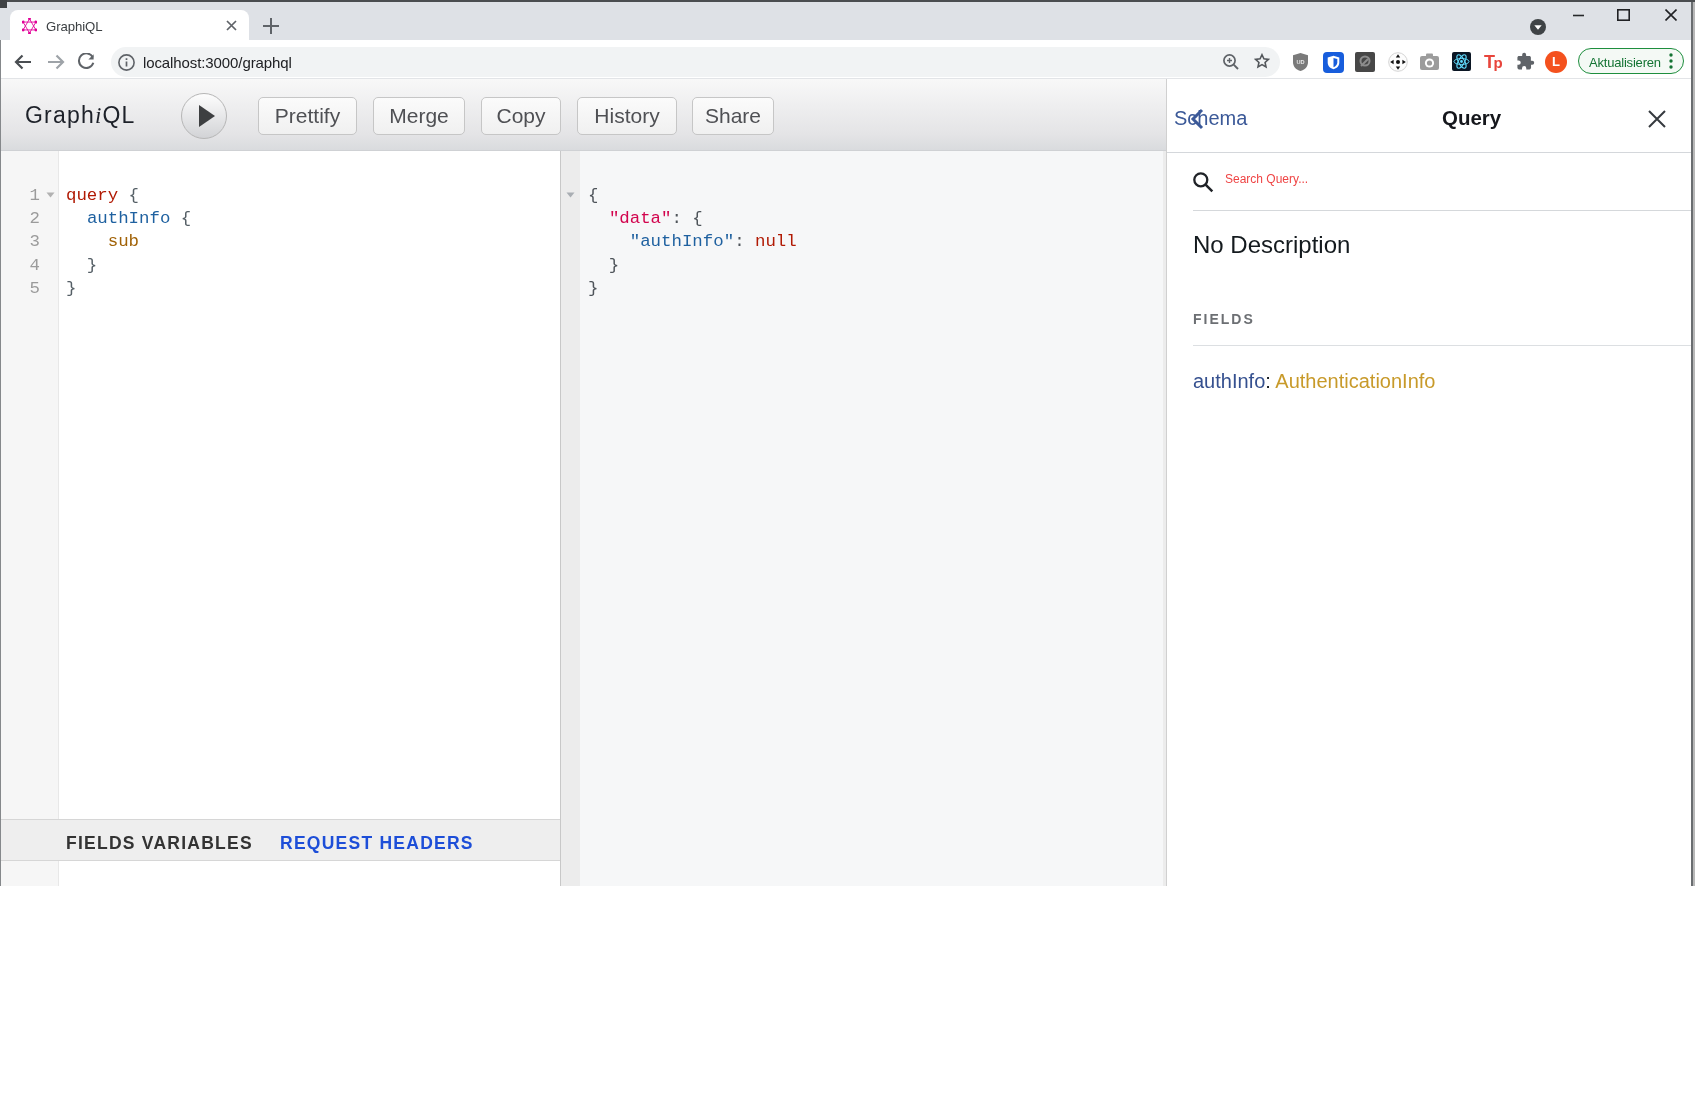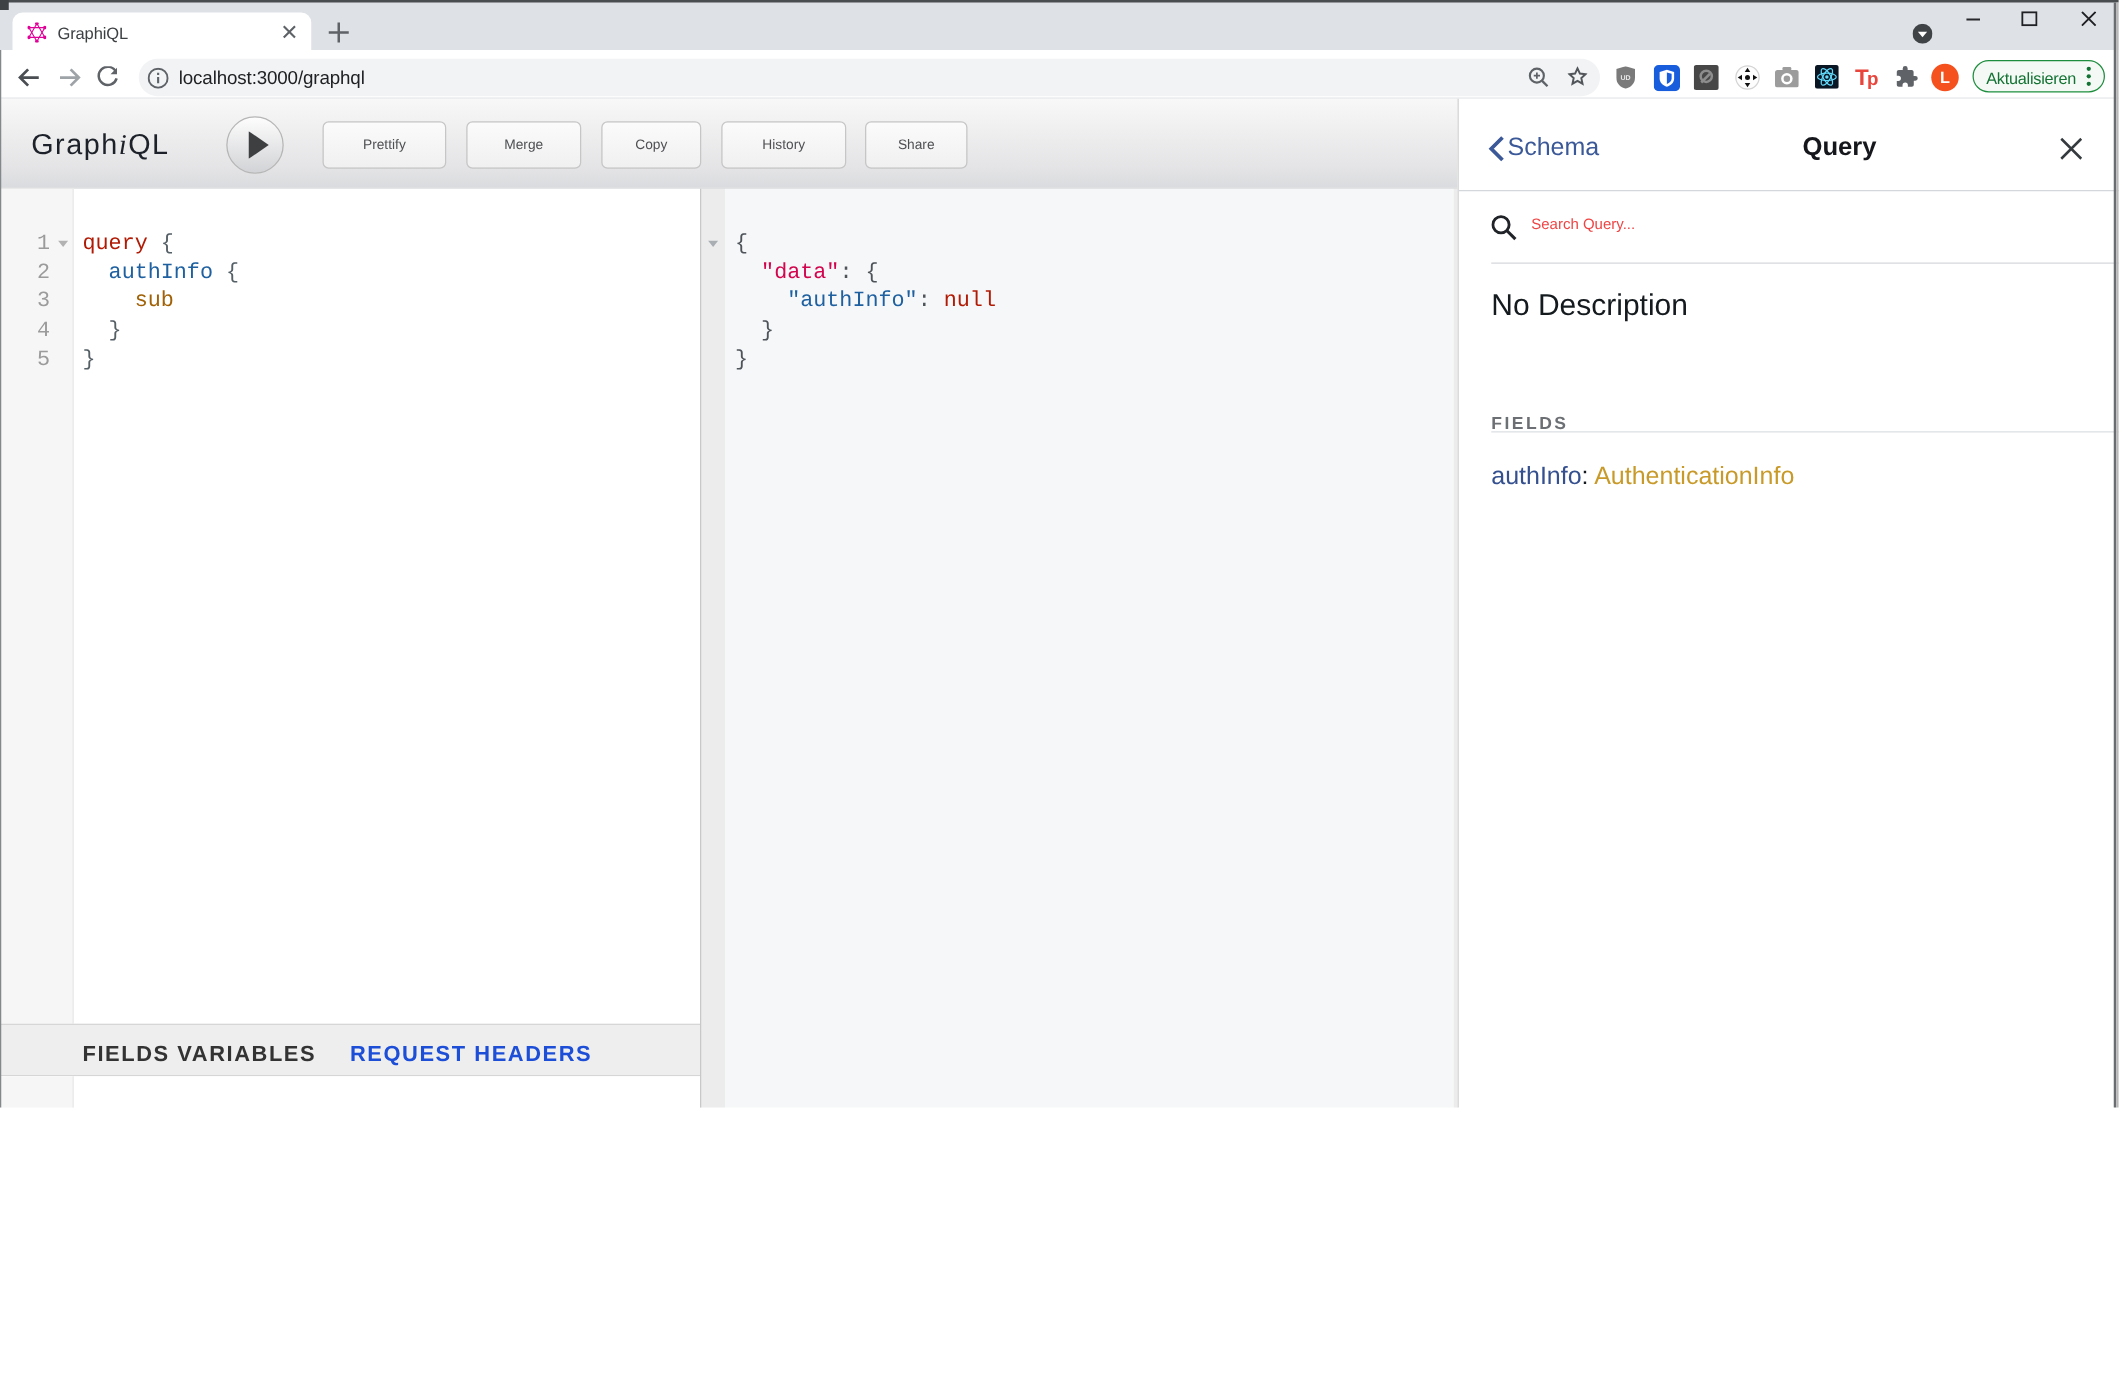--- a/index.html
+++ b/index.html
@@ -194,41 +194,41 @@
     <span style="color:#1F61A0">"authInfo"</span>: <span style="color:#B11A04">null</span>
   }
 }</div>
 
   <div class="abs" style="left:1166px;top:79px;width:529px;height:1037px;background:#fff;border-left:1px solid #d0d0d0;box-sizing:border-box;"></div>
 
   <div class="abs" style="left:1167px;top:152px;width:528px;height:1px;background:#d4d7db;"></div>
   <svg class="abs" style="left:1190px;top:108px" width="14" height="22">
       <path d="M12 2 L3 11 L12 20" stroke="#3B5998" stroke-width="3" fill="none"></path>
     </svg>
-  <div class="abs" style="left:1206px;top:107px;font-size:20px;color:#3B5998;">Schema</div>
+  <div class="abs" style="left:1174px;top:107px;font-size:20px;color:#3B5998;">Schema</div>
   <div class="abs" style="left:1442px;top:106px;font-size:20.5px;font-weight:bold;color:#15171c;">Query</div>
   <svg class="abs" style="left:1648px;top:110px" width="18" height="18">
       <path d="M1 1 L17 17 M17 1 L1 17" stroke="#353a3e" stroke-width="2"></path>
     </svg>
 
   <svg class="abs" style="left:1193px;top:172px" width="21" height="21">
       <circle cx="7.8" cy="7.8" r="6.5" fill="none" stroke="#202328" stroke-width="2.3"></circle>
       <path d="M12.6 12.6 L19.3 19.3" stroke="#202328" stroke-width="2.5"></path>
     </svg>
   <div class="abs" style="left:1225px;top:172px;font-size:12px;color:#ef4444;">Search Query...</div>
   <div class="abs" style="left:1193px;top:210px;width:502px;height:1px;background:#d5d8db;"></div>
 
   <div class="abs" style="left:1193px;top:231px;font-size:24px;color:#141a1e;">No Description</div>
-  <div class="abs" style="left:1193px;top:311px;font-size:14px;font-weight:bold;letter-spacing:2px;color:#6c6f73;margin-top:19px;">FIELDS</div>
+  <div class="abs" style="left:1193px;top:311px;font-size:14px;font-weight:bold;letter-spacing:2px;color:#6c6f73;">FIELDS</div>
   <div class="abs" style="left:1193px;top:345px;width:502px;height:1px;background:#dcdfe2;"></div>
   <div class="abs" style="left:1193px;top:370px;font-size:20px;"><span style="color:#35508f">authInfo</span><span style="color:#141a1e">: </span><span style="color:#c89a2a">AuthenticationInfo</span></div>
 
   <div class="abs" style="left:0;top:40px;width:1px;height:1072px;background:#85888b;"></div>
   <div class="abs" style="left:1691px;top:2px;width:2px;height:1114px;background:#6a6d70;"></div>
   <div class="abs" style="left:1693px;top:2px;width:2px;height:1114px;background:#b8b8b8;"></div>
   <div class="abs" style="left:0;top:1112px;width:1695px;height:4px;background:#2b2b2b;"></div>
 </div>
 
 <style>
   .tbtn{top:96.5px;height:38px;border-radius:5px;background:linear-gradient(#fbfbfb,#f0f0f0);
-        border:1px solid #c6c6c6;box-sizing:border-box;color:#4f5054;font-size:11px;
+        border:1px solid #c6c6c6;box-sizing:border-box;color:#4f5054;font-size:21px;
         display:flex;align-items:center;justify-content:center;}
 </style>
 
 </body></html>

